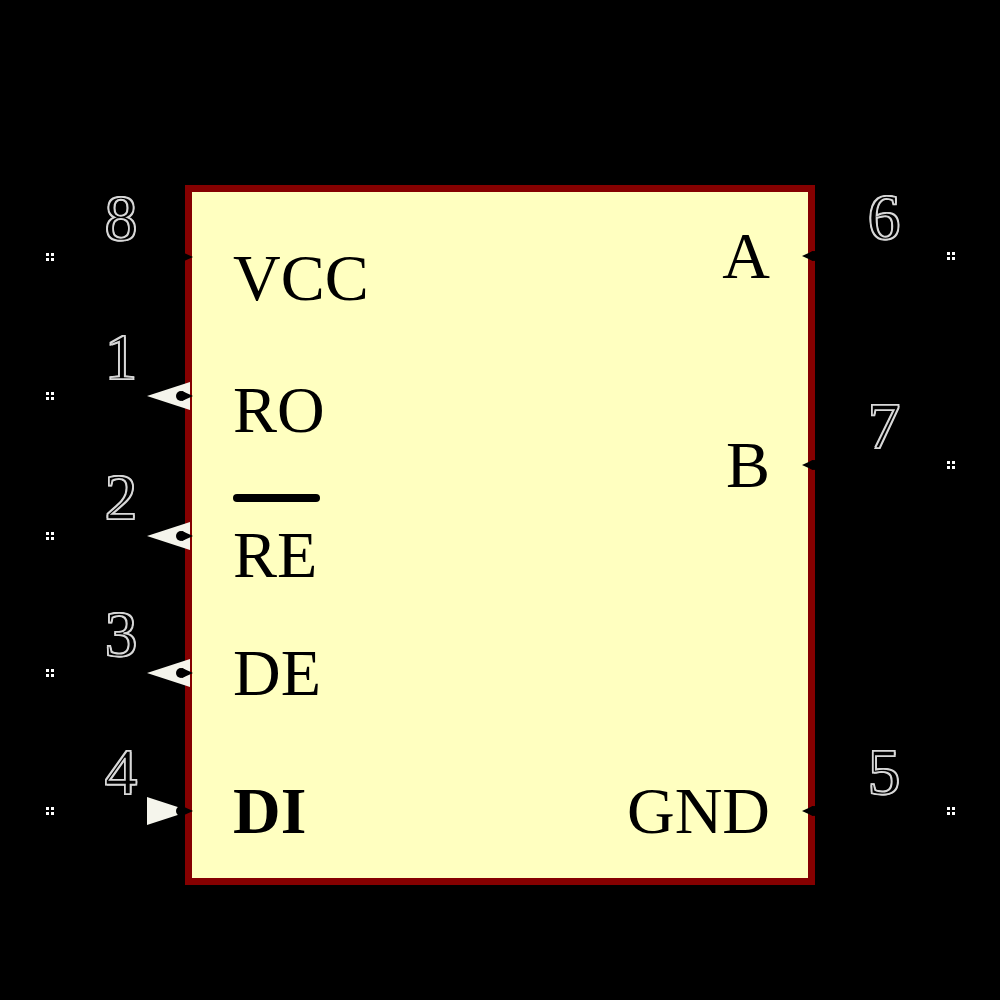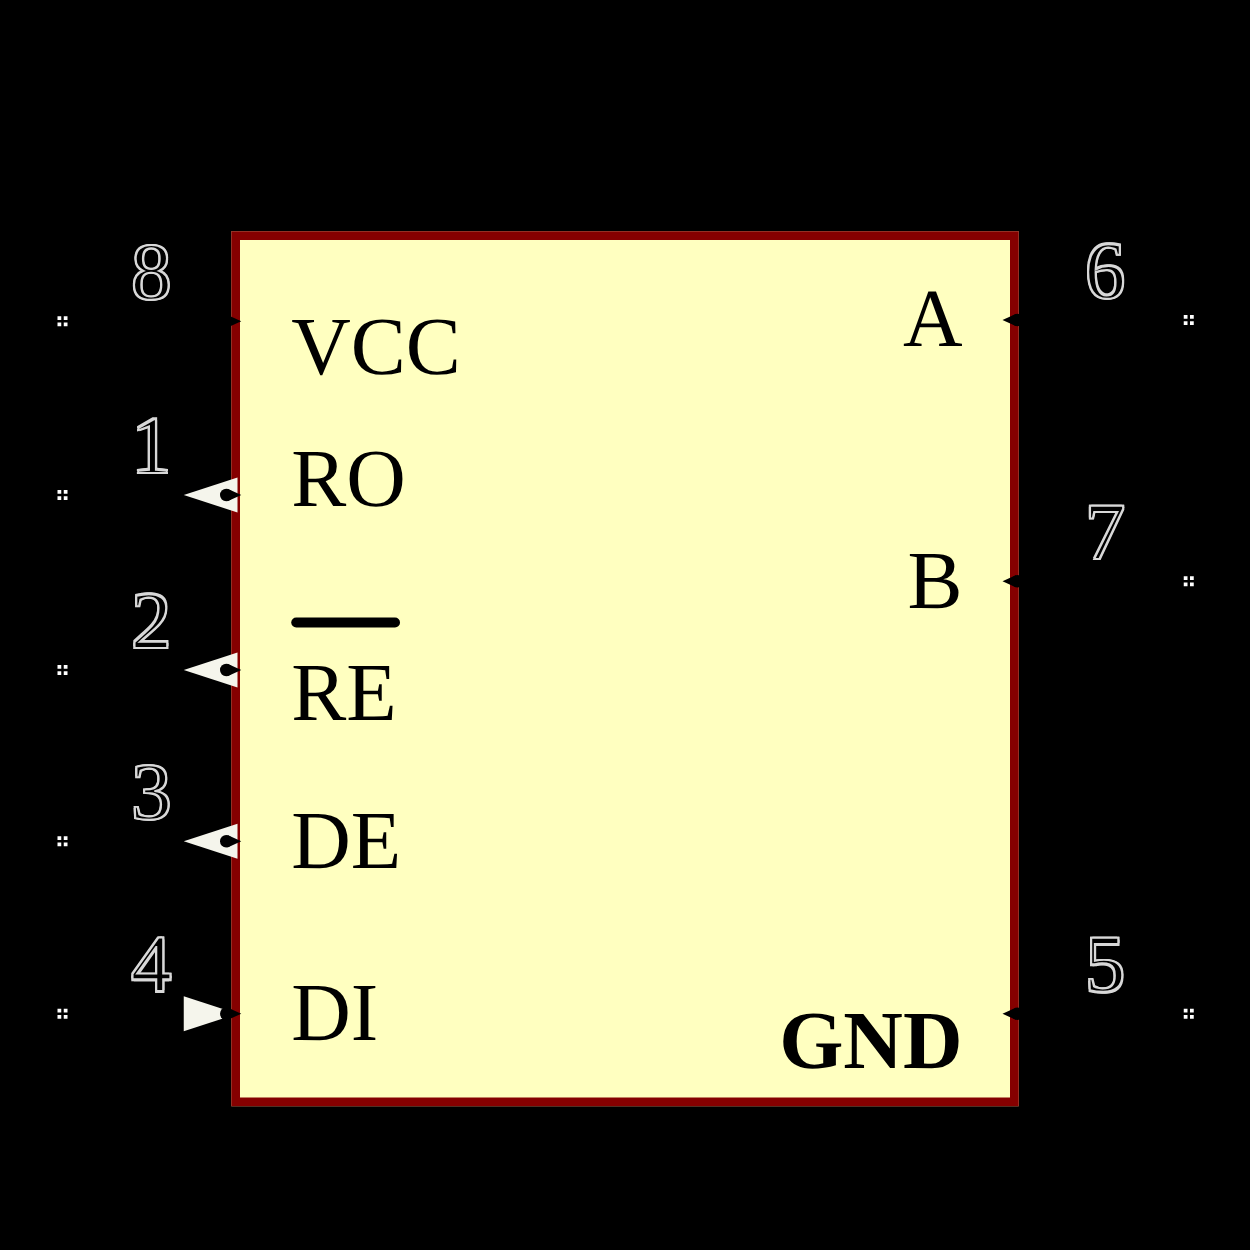--- a/index.html
+++ b/index.html
@@ -93,47 +93,47 @@
 
 <div class="pin-number" style="left:81px;top:186px;">8</div>
 <div class="endpoint" style="left:46px;top:253px;"></div>
 <div class="stub lside" style="top:252px;"></div>
 <div class="pin-label left" style="top:208px;margin-top:25px;">VCC</div>
 
 <div class="pin-number" style="left:81px;top:325px;">1</div>
 <div class="endpoint" style="left:46px;top:392px;"></div>
 <div class="tri out" style="top:382px;"></div>
 <div class="stub lside" style="top:391px;"></div>
-<div class="pin-label left" style="top:339px;">RO</div>
+<div class="pin-label left" style="top:365px;">RO</div>
 
 <div class="pin-number" style="left:81px;top:465px;">2</div>
 <div class="endpoint" style="left:46px;top:532px;"></div>
 <div class="tri out" style="top:522px;"></div>
 <div class="stub lside" style="top:531px;"></div>
 <div class="overline-bar"></div>
 <div class="pin-label left" style="top:510px;">RE</div>
 
 <div class="pin-number" style="left:81px;top:602px;">3</div>
 <div class="endpoint" style="left:46px;top:669px;"></div>
 <div class="tri out" style="top:659px;"></div>
 <div class="stub lside" style="top:668px;"></div>
 <div class="pin-label left" style="top:628px;">DE</div>
 
 <div class="pin-number" style="left:81px;top:740px;">4</div>
 <div class="endpoint" style="left:46px;top:807px;"></div>
 <div class="tri in" style="top:797px;"></div>
 <div class="stub lside" style="top:806px;"></div>
-<div class="pin-label left" style="top:766px;">DI</div>
+<div class="pin-label left" style="top:766px;font-weight:bold;">DI</div>
 
 <div class="pin-number" style="left:844px;top:185px;">6</div>
 <div class="endpoint" style="left:947px;top:252px;"></div>
 <div class="stub rside" style="top:251px;"></div>
 <div class="pin-label right" style="top:211px;">A</div>
 
 <div class="pin-number" style="left:844px;top:394px;">7</div>
 <div class="endpoint" style="left:947px;top:461px;"></div>
 <div class="stub rside" style="top:460px;"></div>
 <div class="pin-label right" style="top:420px;">B</div>
 
 <div class="pin-number" style="left:844px;top:740px;">5</div>
 <div class="endpoint" style="left:947px;top:807px;"></div>
 <div class="stub rside" style="top:806px;"></div>
-<div class="pin-label right" style="top:788px;font-weight:bold;">GND</div>
+<div class="pin-label right" style="top:766px;">GND</div>
 
 </body></html>

